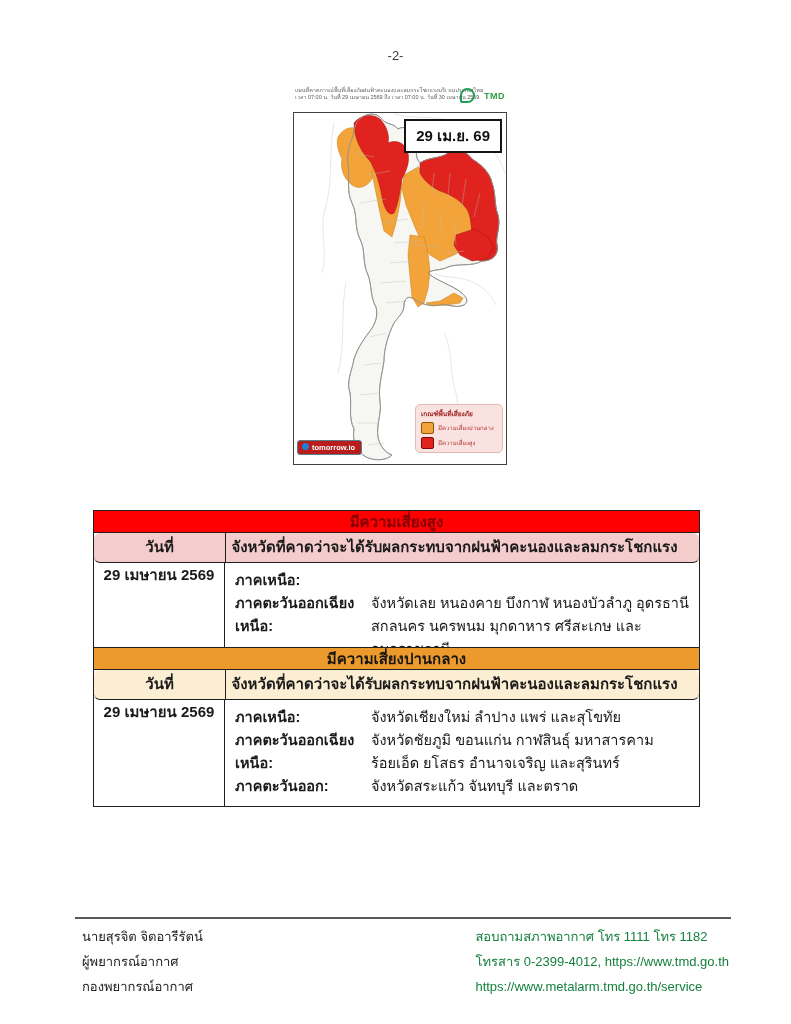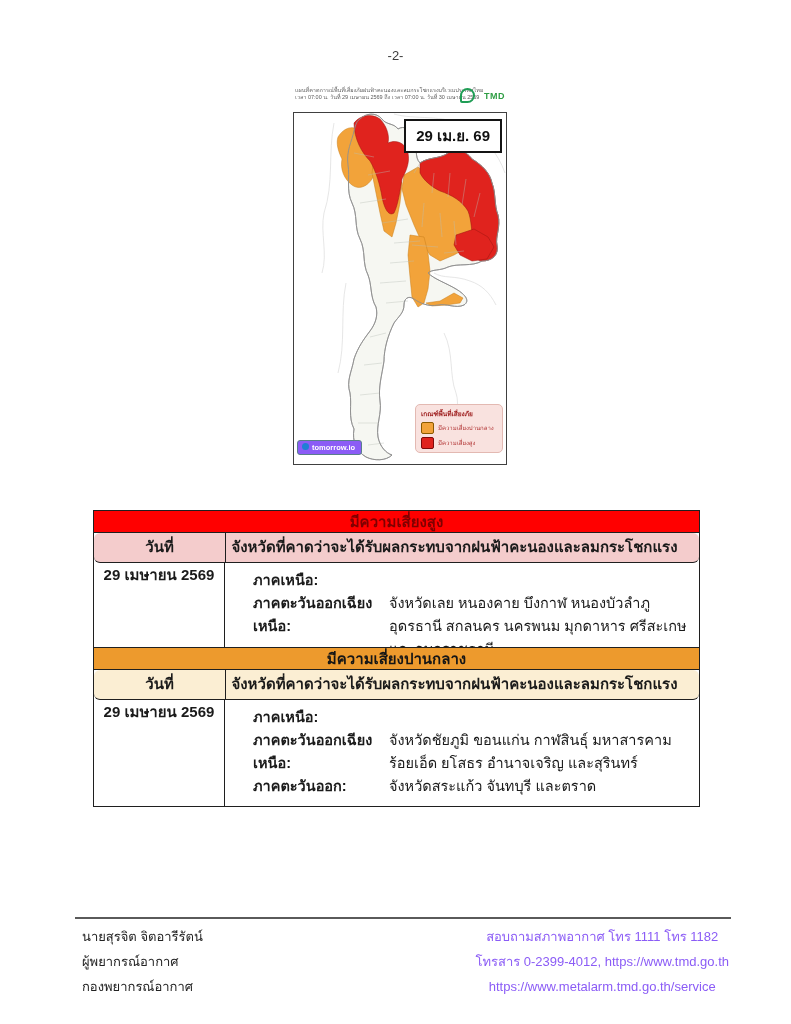--- a/index.html
+++ b/index.html
@@ -22,50 +22,50 @@
   .date-badge{position:absolute;top:6px;right:4px;background:#fff;border:2px solid #141414;
     padding:3px 10px;font-size:15px;font-weight:600;color:#111;white-space:nowrap;}
   .map-legend{position:absolute;right:3px;bottom:11px;width:88px;background:#f9e2df;
     border:1px solid #e3b9b2;border-radius:5px;padding:4px 5px 3px 5px;box-sizing:border-box;}
   .lg-title{font-size:6.5px;font-weight:bold;color:#9c1a1a;margin-bottom:2px;}
   .lg-item{display:flex;align-items:center;gap:4px;margin-top:3px;}
   .sw{width:11px;height:10px;display:inline-block;border-radius:2px;flex-shrink:0;}
   .sw-o{border:1px solid #8a5a00;}
   .sw-r{border:1px solid #7e0b0b;}
   .lg-label{font-size:6px;color:#b03030;}
-  .map-watermark{position:absolute;left:3px;bottom:9px;background:#8b5cf6;border-radius:3px;
+  .map-watermark{position:absolute;left:3px;bottom:9px;background:#b91c1c;border-radius:3px;
     padding:2px 6px 2px 4px;display:flex;align-items:flex-start;gap:3px;border:1px solid #597f8c;}
   .wm-dot{width:7px;height:7px;background:#1f7fd4;border-radius:50%;display:inline-block;}
   .wm-txt{font-size:7.5px;font-weight:bold;color:#ffffff;}
   
   .risk-table{position:absolute;left:93px;width:607px;border:1px solid #1f1f1f;box-sizing:border-box;}
   .tbl-title{height:21px;line-height:21px;text-align:center;font-size:15px;font-weight:bold;
     border-bottom:1px solid #1f1f1f;}
   .t1 .tbl-title{color:#7e0000;}
   .t2 .tbl-title{color:#161616;}
   .tbl-sub{display:flex;border-bottom:1px solid #1f1f1f;border-radius:6px;}
   .tbl-sub .col-date{width:131px;flex-shrink:0;border-right:1px solid #1f1f1f;text-align:center;
     font-weight:bold;font-size:15px;padding:2px 0 3px 0;}
   .tbl-sub .col-prov{flex:1;text-align:center;font-weight:bold;font-size:15px;padding:2px 16px 3px 0;}
   .tbl-body{display:flex;background:#fff;}
   .tbl-body .body-date{width:131px;flex-shrink:0;border-right:1px solid #1f1f1f;text-align:center;
     font-weight:bold;font-size:15px;box-sizing:border-box;}
   .tbl-body .col-prov-body{flex:1;padding:6px 10px 8px 10px;}
-  .region-row{display:flex;font-size:14.5px;line-height:23px;margin-left:18px;}
+  .region-row{display:flex;font-size:14.5px;line-height:23px;}
   .rg{width:136px;flex-shrink:0;font-weight:bold;}
   .pv{flex:1;}
   .t1{top:510px;}
   .t1 .tbl-body{min-height:77px;}
   .t2{top:647px;}
   .t2 .tbl-body{min-height:95px;}
   
   .footer-rule{position:absolute;left:75px;top:917px;width:656px;height:2px;background:#5a5a5a;}
   .footer-left{position:absolute;left:82px;top:924px;font-size:13px;line-height:25px;color:#222;}
   .footer-left .fl-name{font-weight:normal;}
-  .footer-right{position:absolute;right:62px;top:924px;font-size:13px;line-height:25px;color:#8b5cf6;text-align:center;}
+  .footer-right{position:absolute;right:62px;top:924px;font-size:13px;line-height:25px;color:#15803d;text-align:left;}
 </style>
 </head>
 <body>
 
 <div class="page">
 
   <div class="page-number">-2-</div>
 
   <div class="map-fig">
     <div class="map-caption">
@@ -174,20 +174,21 @@
     <div class="tbl-title" style="background-color: rgb(237, 154, 45);">มีความเสี่ยงปานกลาง</div>
     <div class="tbl-sub" style="background-color: rgb(251, 238, 211);">
       <div class="col-date">วันที่</div>
       <div class="col-prov">จังหวัดที่คาดว่าจะได้รับผลกระทบจากฝนฟ้าคะนองและลมกระโชกแรง</div>
     </div>
     <div class="tbl-body">
       <div class="body-date">29 เมษายน 2569</div>
       <div class="col-prov-body">
         <div class="region-row">
           <span class="rg">ภาคเหนือ:</span>
+          <span class="pv">จังหวัดเชียงใหม่ ลำปาง แพร่ และสุโขทัย</span>
         </div>
         <div class="region-row">
           <span class="rg">ภาคตะวันออกเฉียงเหนือ:</span>
           <span class="pv">จังหวัดชัยภูมิ ขอนแก่น กาฬสินธุ์ มหาสารคาม ร้อยเอ็ด ยโสธร อำนาจเจริญ และสุรินทร์</span>
         </div>
         <div class="region-row">
           <span class="rg">ภาคตะวันออก:</span>
           <span class="pv">จังหวัดสระแก้ว จันทบุรี และตราด</span>
         </div>
       </div>

